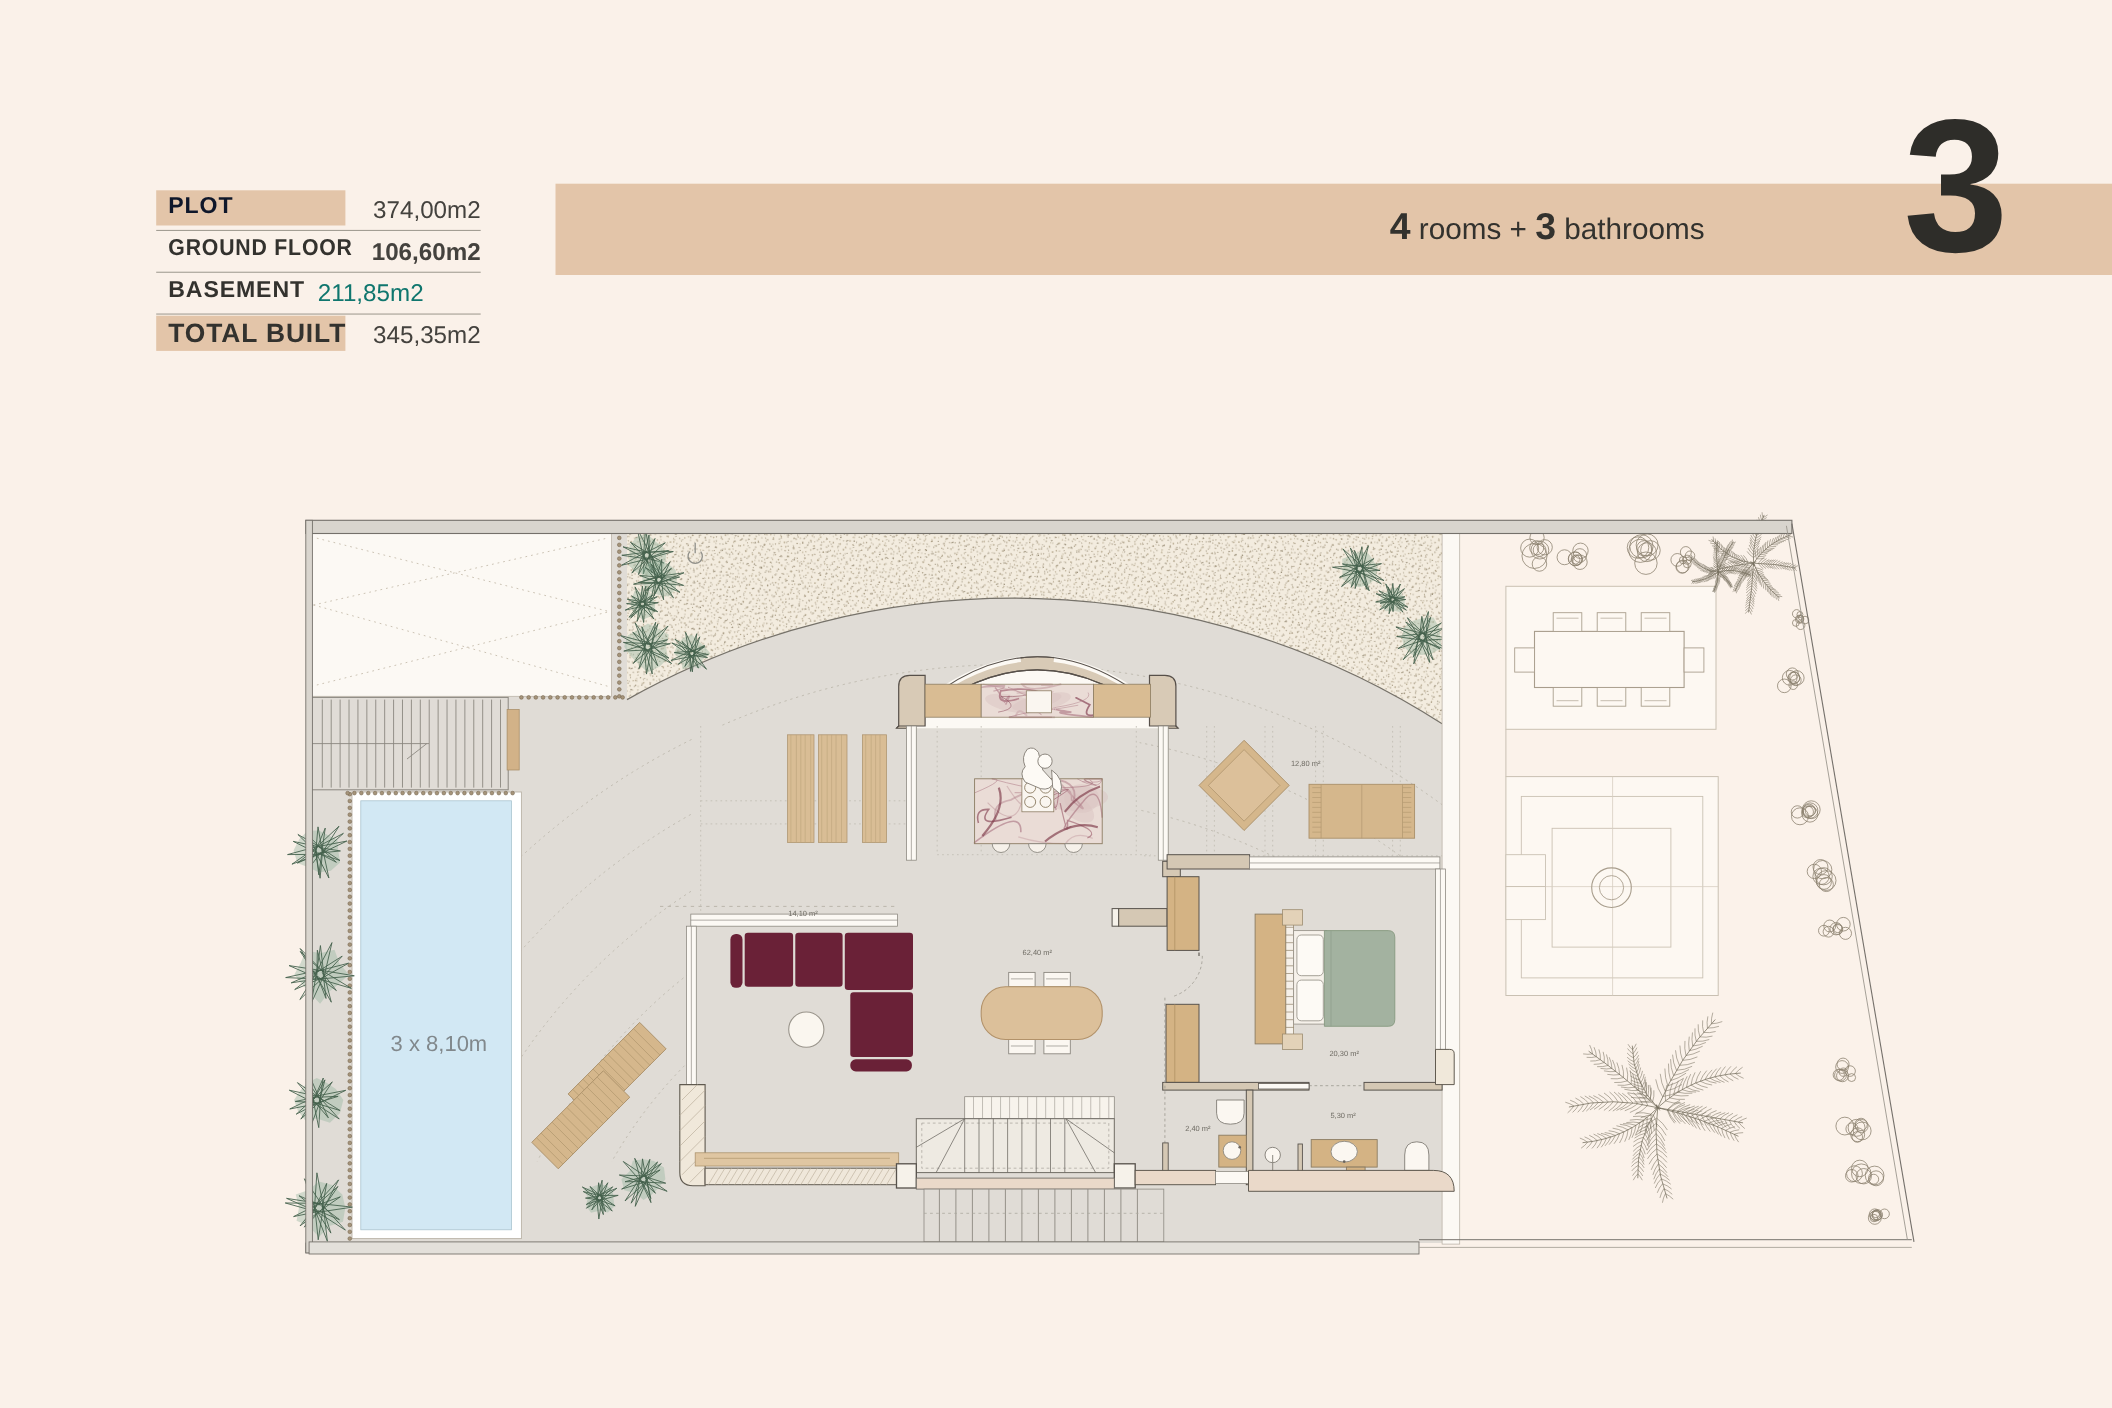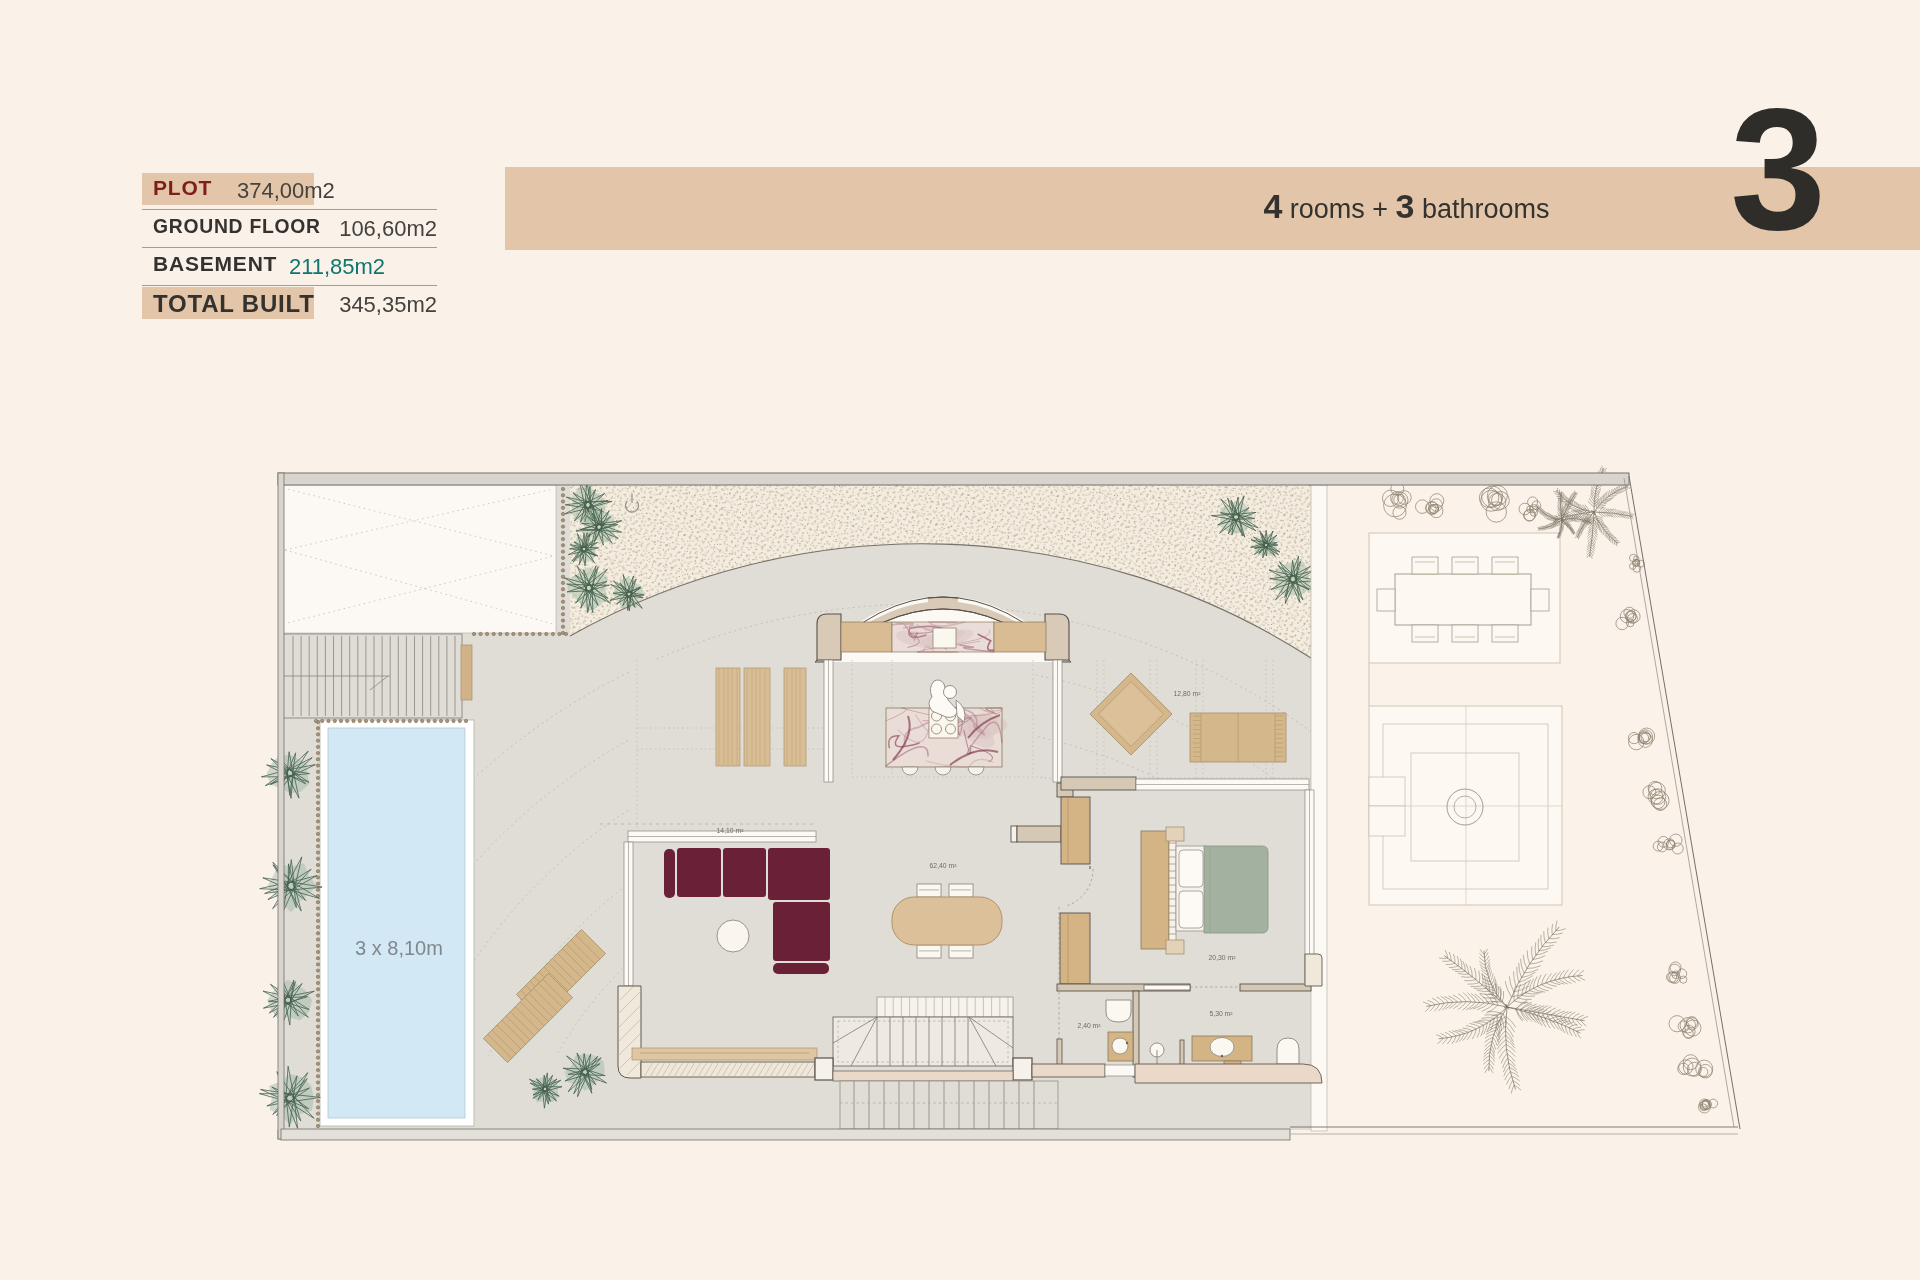--- a/index.html
+++ b/index.html
@@ -8,29 +8,29 @@
 </style>
 </head>
 <body>
 
 <div class="abs" style="left:505px;top:167px;width:1415px;height:83px;background:#e3c5a9;"></div>
 
 <div class="abs" style="left:142px;top:173px;width:172px;height:32px;background:#e3c5a9;"></div>
 
 <div class="abs" style="left:142px;top:287px;width:172px;height:32px;background:#e3c5a9;"></div>
 
-<div class="abs" style="left:153px;top:176px;font-size:21px;font-weight:bold;letter-spacing:0.8px;color:#7f1d1d;">PLOT</div>
-
-<div class="abs" style="left:237px;top:178px;width:200px;text-align:left;font-size:22px;color:#44423e;">374,00m2</div>
+<div class="abs" style="left:153px;top:176px;font-size:21px;font-weight:bold;letter-spacing:0.8px;color:#0f172a;">PLOT</div>
+
+<div class="abs" style="left:237px;top:178px;width:200px;text-align:right;font-size:22px;color:#44423e;">374,00m2</div>
 
 <div class="abs" style="left:142px;top:209px;width:295px;height:1px;background:#a39e94;"></div>
 
 <div class="abs" style="left:153px;top:214px;font-size:21px;font-weight:bold;letter-spacing:0.8px;color:#33322e;transform:scaleX(0.92);transform-origin:left;">GROUND FLOOR</div>
 
-<div class="abs" style="left:237px;top:216px;width:200px;text-align:right;font-size:22px;color:#44423e;">106,60m2</div>
+<div class="abs" style="left:237px;top:216px;width:200px;text-align:right;font-size:22px;color:#44423e;font-weight:bold;">106,60m2</div>
 
 <div class="abs" style="left:142px;top:247px;width:295px;height:1px;background:#a39e94;"></div>
 
 <div class="abs" style="left:153px;top:252px;font-size:21px;font-weight:bold;letter-spacing:0.8px;color:#33322e;">BASEMENT</div>
 
 <div class="abs" style="left:237px;top:254px;width:200px;text-align:center;font-size:22px;color:#0f766e;">211,85m2</div>
 
 <div class="abs" style="left:142px;top:285px;width:295px;height:1px;background:#a39e94;"></div>
 
 <div class="abs" style="left:153px;top:290px;font-size:24px;font-weight:bold;letter-spacing:0.8px;color:#33322e;">TOTAL BUILT</div>

